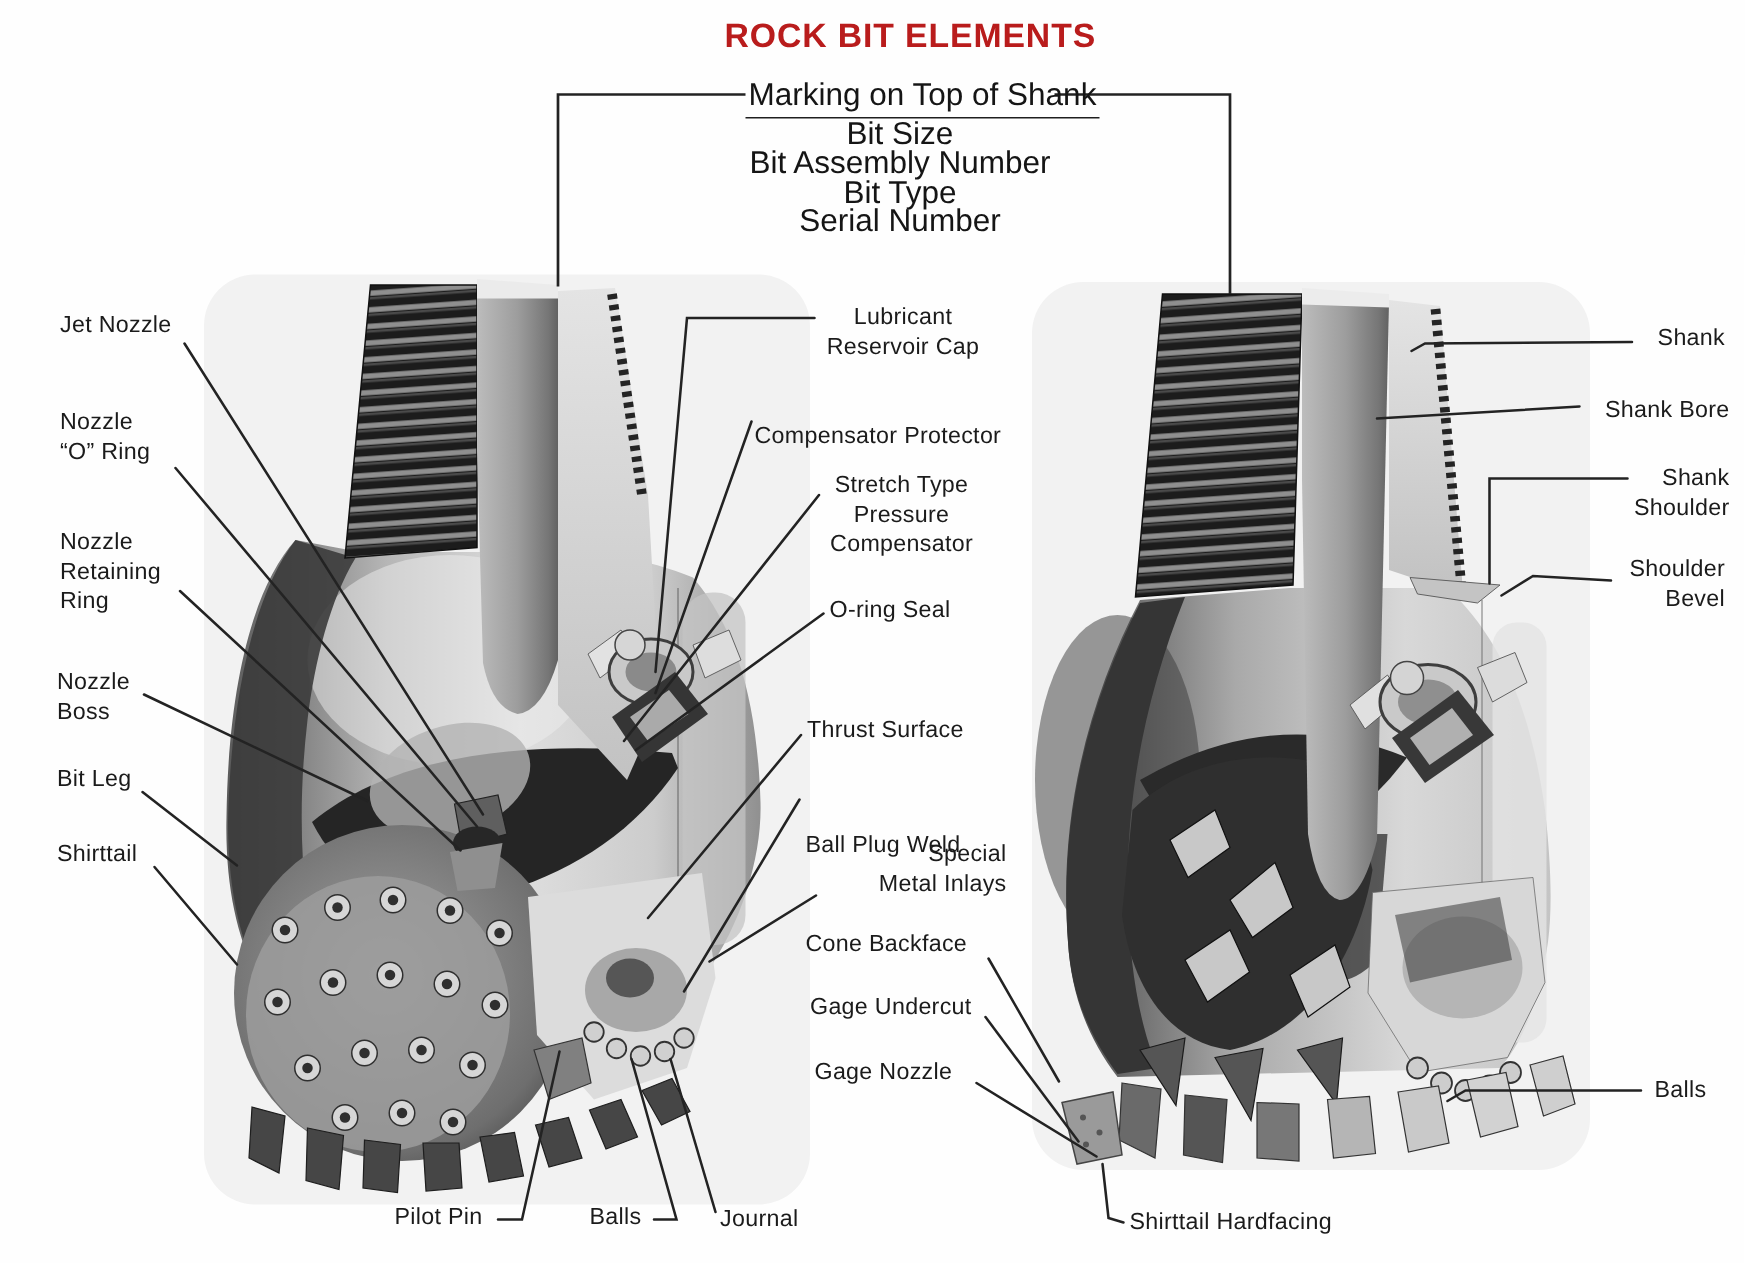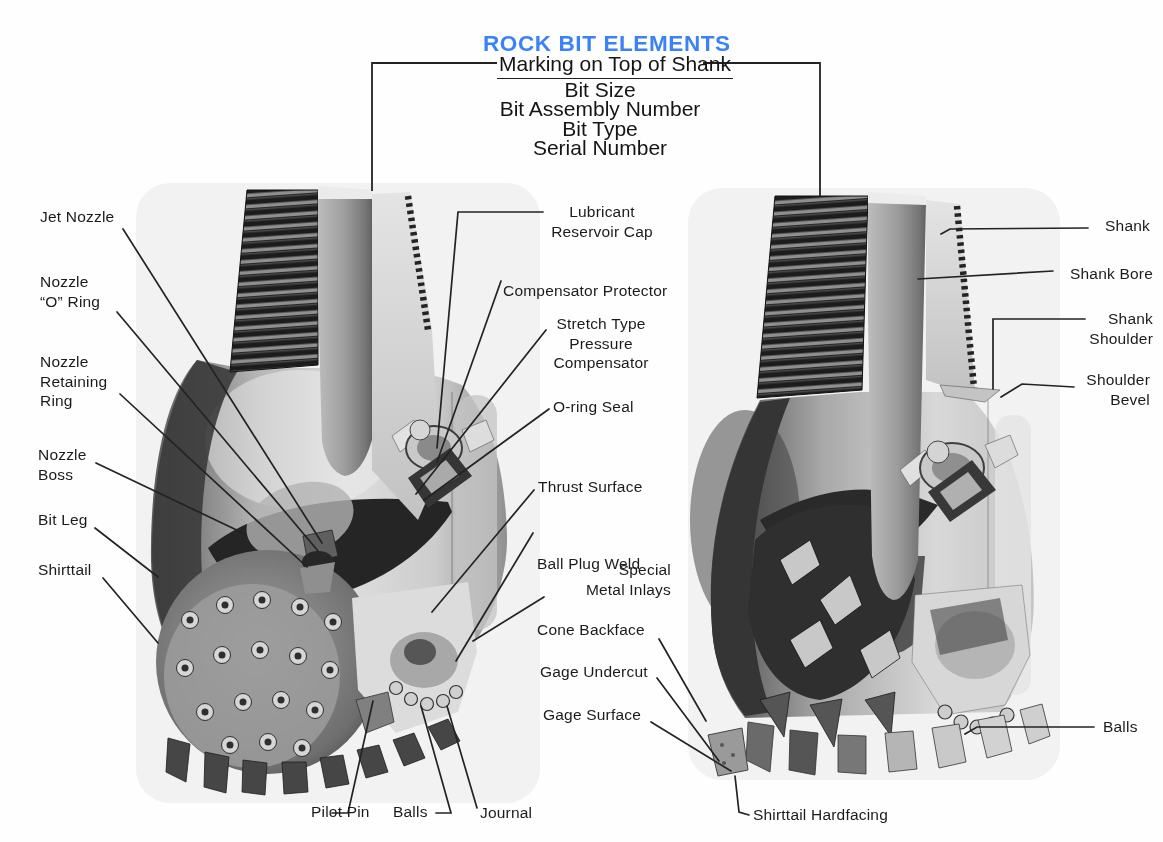--- a/index.html
+++ b/index.html
@@ -4,42 +4,42 @@
 <style>
   html,body{margin:0;padding:0;background:#ffffff;}
   #page{position:relative;width:1163px;height:842px;background:#fefefe;overflow:hidden;
         font-family:"Liberation Sans",sans-serif;color:#1b1b1b;}
   #art{position:absolute;left:0;top:0;width:1163px;height:842px;}
   .lbl{position:absolute;font-size:15.5px;line-height:19.5px;letter-spacing:.2px;
        white-space:pre-line;color:#1b1b1b;}
   .ctr{text-align:center;}
   .rgt{text-align:right;}
   #title{position:absolute;left:483px;top:11px;font-size:22.5px;font-weight:bold;
-         letter-spacing:.6px;color:#3b82f6;margin-top:20px;}
+         letter-spacing:.6px;color:#b91c1c;}
   #marking-heading{position:absolute;left:497px;top:52px;font-size:21px;
          border-bottom:1.6px solid #1e1e1e;padding:0 2px 2px 2px;color:#151515;}
   #marking-items{position:absolute;left:460px;top:80px;width:280px;text-align:center;
          font-size:21px;line-height:19.4px;color:#151515;}
   
   #l-jet{left:40px;top:207px;}   #l-oring{left:40px;top:272px;}
   #l-retain{left:40px;top:352px;} #l-boss{left:38px;top:445px;}
   #l-bitleg{left:38px;top:510px;} #l-shirttail{left:38px;top:560px;}
   
   #m-lub{left:543px;top:202px;width:118px;}
   #m-compprot{left:503px;top:269px;margin-top:12px;}
   #m-stretch{left:546px;top:314px;width:110px;}
   #m-oseal{left:553px;top:397px;}
   #m-thrust{left:538px;top:477px;}
   #m-ballplug{left:537px;top:518px;margin-top:36px;}
   #m-inlays{left:571px;top:560px;width:100px;text-align:right;}
   #m-conebf{left:537px;top:620px;}
   #m-gageuc{left:540px;top:662px;}
   #m-gagesf{left:543px;top:705px;}
   
-  #b-pilot{left:263px;top:802px;margin-left:48px;} #b-balls{left:393px;top:802px;}
+  #b-pilot{left:263px;top:802px;} #b-balls{left:393px;top:802px;}
   #b-journal{left:480px;top:803px;} #b-sthf{left:753px;top:805px;}
   #b-ballsr{left:1103px;top:717px;}
   
   #r-shank{right:13px;top:216px;} #r-bore{right:10px;top:264px;}
   #r-shoulder{right:10px;top:309px;} #r-bevel{right:13px;top:370px;}
 </style>
 </head>
 <body>
 
 <div id="page">
@@ -332,21 +332,21 @@
   <div class="lbl ctr" id="m-stretch">Stretch Type
 Pressure
 Compensator</div>
   <div class="lbl" id="m-oseal">O-ring Seal</div>
   <div class="lbl" id="m-thrust">Thrust Surface</div>
   <div class="lbl" id="m-ballplug">Ball Plug Weld</div>
   <div class="lbl ctr" id="m-inlays">Special
 Metal Inlays</div>
   <div class="lbl" id="m-conebf">Cone Backface</div>
   <div class="lbl" id="m-gageuc">Gage Undercut</div>
-  <div class="lbl" id="m-gagesf">Gage Surface</div>
+  <div class="lbl" id="m-gagesf">Gage Nozzle</div>
 
   <div class="lbl" id="b-pilot">Pilot Pin</div>
   <div class="lbl" id="b-balls">Balls</div>
   <div class="lbl" id="b-journal">Journal</div>
   <div class="lbl" id="b-sthf">Shirttail Hardfacing</div>
   <div class="lbl" id="b-ballsr">Balls</div>
 
   <div class="lbl" id="r-shank">Shank</div>
   <div class="lbl" id="r-bore">Shank Bore</div>
   <div class="lbl rgt" id="r-shoulder">Shank

